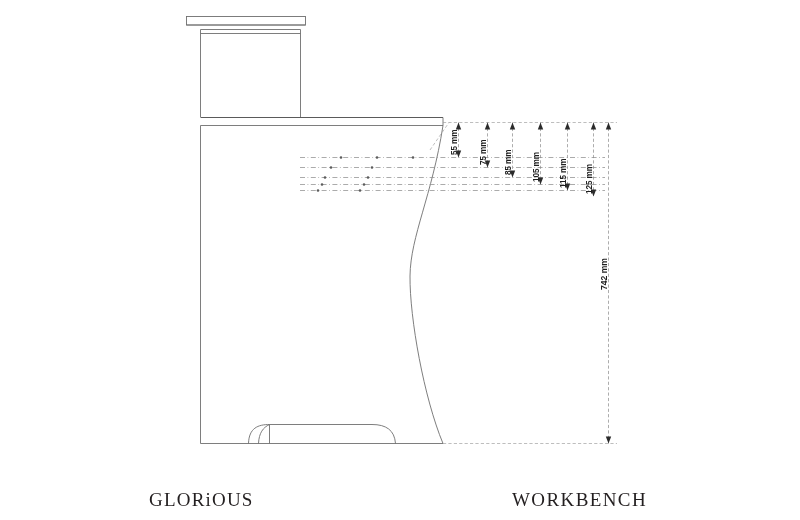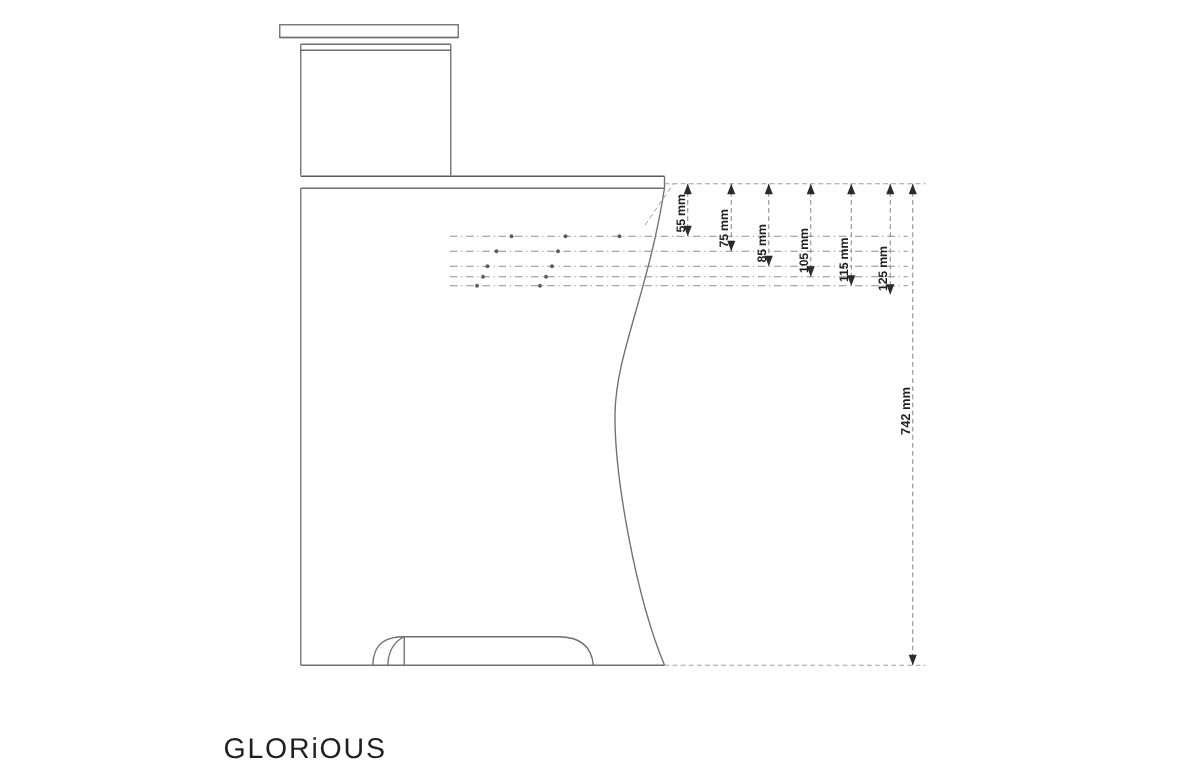--- a/index.html
+++ b/index.html
@@ -74,21 +74,21 @@
     letter-spacing: -0.1px;
   }
   .dim-label-major {
     font-family: "Liberation Sans", sans-serif;
     font-size: 8.6px;
     font-weight: 700;
     fill: #1f1f1f;
   }
   .footer-text {
     position: absolute;
-    font-family: Liberation Sans, sans-serif;
+    font-family: Liberation Serif, serif;
     font-size: 19px;
     font-weight: 400;
     letter-spacing: 1.6px;
     color: #231f20;
     white-space: nowrap;
     bottom: 9px;
   }
   #brand-logo {
     left: 149px;
     font-weight: 300;
@@ -223,14 +223,15 @@
       <line class="dimline" x1="608.5" y1="122.5" x2="608.5" y2="443.5"></line>
       <polygon class="arrowfill" points="608.5,122.5 605.8,129.5 611.2,129.5"></polygon>
       <polygon class="arrowfill" points="608.5,443.5 605.8,436.5 611.2,436.5"></polygon>
       <text class="dim-label-major" transform="translate(606.5,290) rotate(-90)">742 mm</text>
     </g>
 
   </svg>
 
   <div class="footer-text" id="brand-logo">GLORiOUS</div>
 
+  <div class="footer-text" id="product-title">WORKBENCH</div>
 
 </div>
 
 </body></html>

